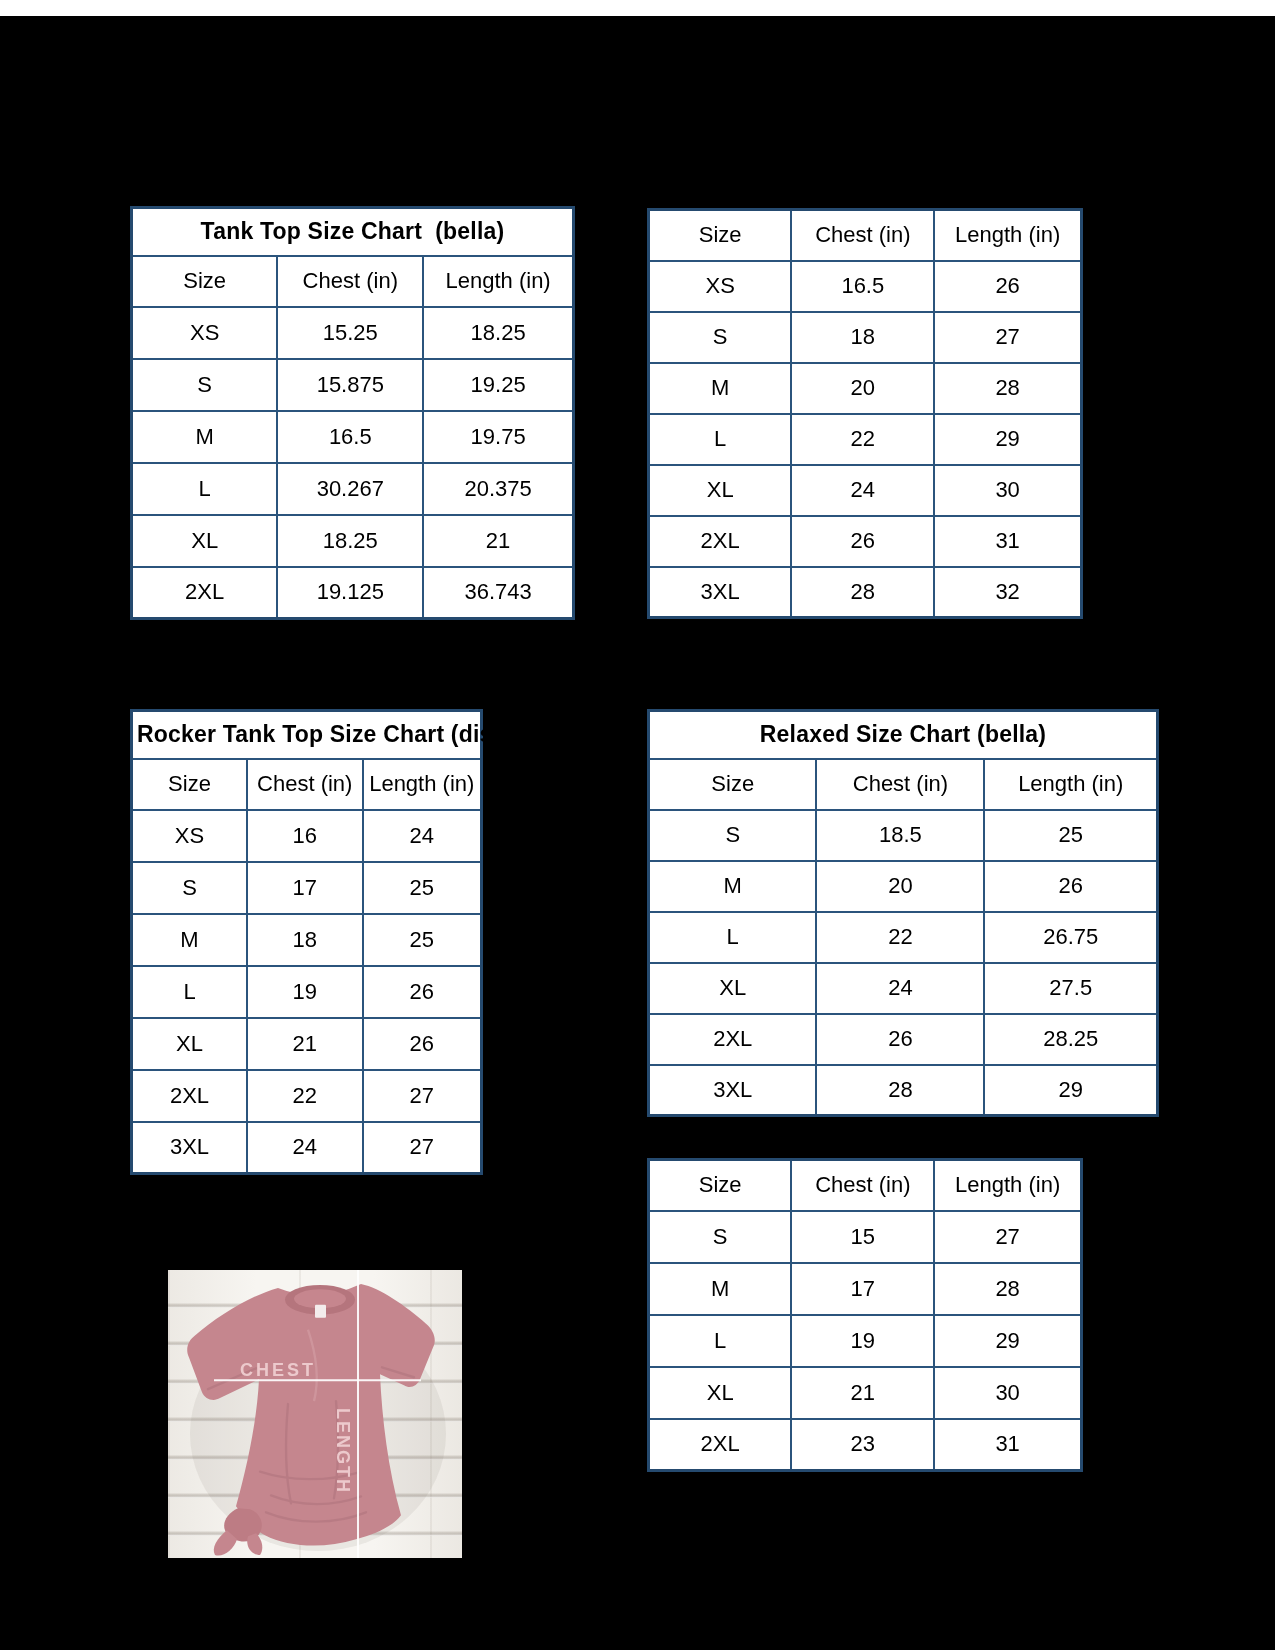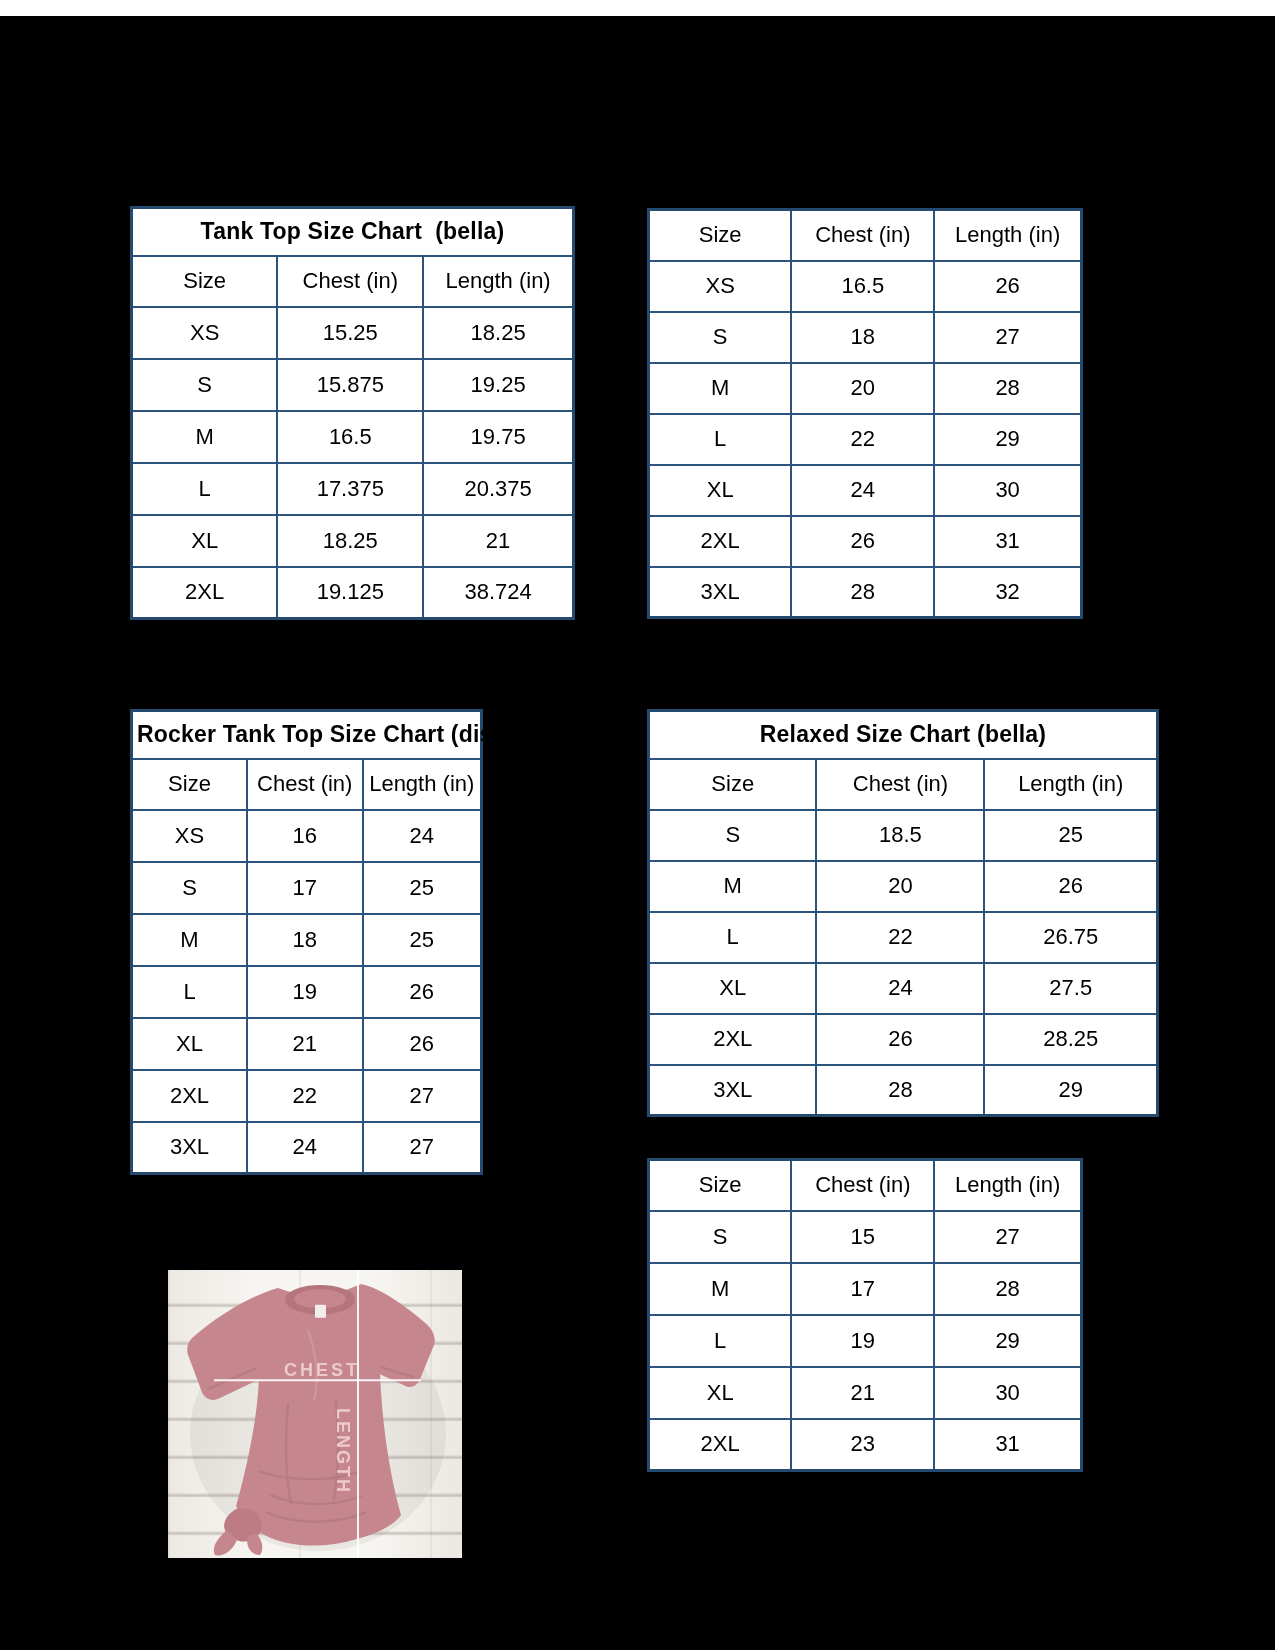--- a/index.html
+++ b/index.html
@@ -64,21 +64,21 @@
 
   .measure-label {
     position: absolute;
     font-weight: 600;
     font-size: 18px;
     color: #ecc9cc;
     letter-spacing: 3px;
     z-index: 3;
     user-select: none;
   }
-  .measure-label.chest { left: 72px; top: 90px; width: 120px; text-align: right; }
+  .measure-label.chest { left: 72px; top: 90px; width: 120px; text-align: left; }
   .measure-label.length {
     left: 164px; top: 138px;
     writing-mode: vertical-rl;
     letter-spacing: 2px;
   }
 </style>
 </head>
 <body>
 
 <div class="page">
@@ -110,32 +110,32 @@
           <td>15.875</td>
           <td>19.25</td>
         </tr>
         <tr>
           <td>M</td>
           <td>16.5</td>
           <td>19.75</td>
         </tr>
         <tr>
           <td>L</td>
-          <td>17.375</td>
+          <td>30.267</td>
           <td>20.375</td>
         </tr>
         <tr>
           <td>XL</td>
           <td>18.25</td>
           <td>21</td>
         </tr>
         <tr>
           <td>2XL</td>
           <td>19.125</td>
-          <td>38.724</td>
+          <td>36.743</td>
         </tr>
       </tbody>
   </table>
 
   <table class="size-table" style="left:647px; top:192px; width:436px; --rowh:51px;">
     <colgroup>
         <col style="width:33%">
         <col style="width:33%">
         <col style="width:34%">
       </colgroup>

